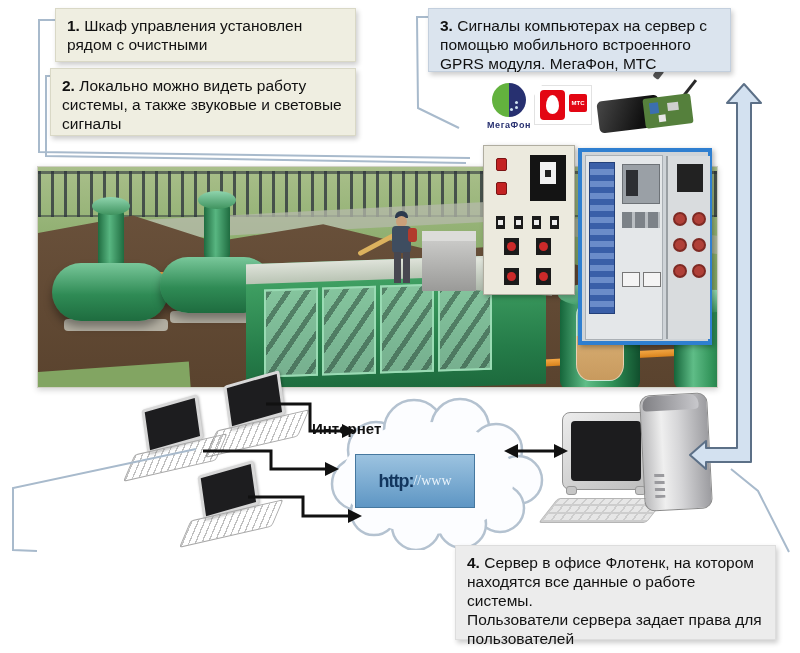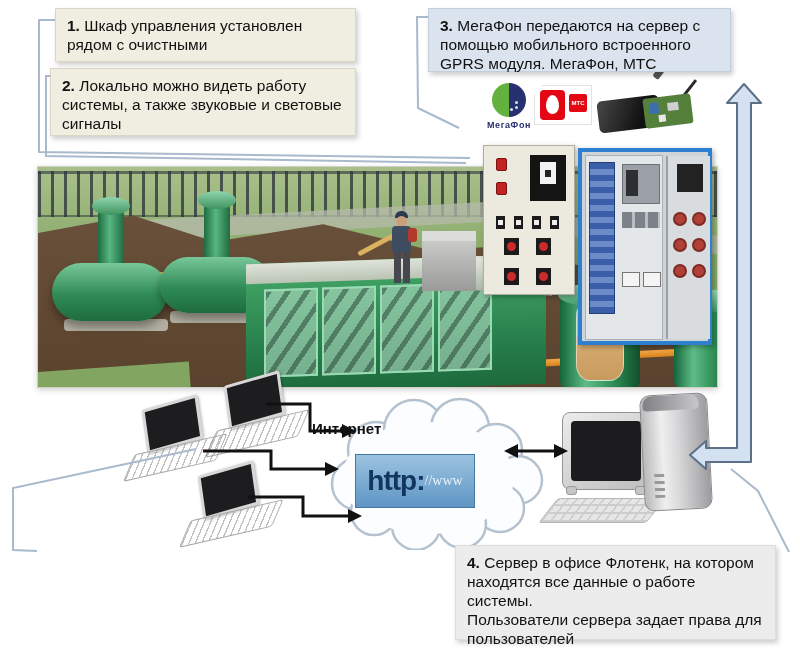--- a/index.html
+++ b/index.html
@@ -116,21 +116,21 @@
            border:3px solid #d8d8d8;border-radius:3px;transform:rotate(-6deg) skewX(-8deg);
            box-shadow:1px 1px 3px rgba(0,0,0,.3);}
   .lbase{position:absolute;left:0;bottom:6px;width:92px;height:25px;border:1px solid #a8a8a8;border-radius:3px;
          background:linear-gradient(180deg,#f0f0f0,#c9c9c9);transform:skewX(-35deg) rotate(-3deg);
          background-image:repeating-linear-gradient(90deg,rgba(140,140,140,.55) 0 1.5px,transparent 1.5px 7px);}
   .cloud{position:absolute;left:312px;top:388px;width:232px;height:162px;}
   .cloud-label{position:absolute;top:32px;left:0;width:100%;text-align:left;
                font-weight:bold;font-size:15px;color:#111;}
   .httpbox{position:absolute;left:43px;top:66px;width:120px;height:54px;border:1px solid #46789f;
            background:linear-gradient(180deg,#9cc3e0,#5e96c4);display:flex;align-items:center;justify-content:center;}
-  .http1{font-weight:bold;font-size:28px;color:#12365e;letter-spacing:-1px;}
+  .http1{font-weight:bold;font-size:18px;color:#12365e;letter-spacing:-1px;}
   .http2{font-size:14px;color:#e9f3fb;font-family:Liberation Serif, serif;}
   .monitor{position:absolute;left:562px;top:412px;width:88px;height:78px;border:1px solid #939393;border-radius:8px;
            background:linear-gradient(145deg,#ececec,#bdbdbd);}
   .monitor .scr{position:absolute;inset:8px;background:#1c1c1e;border-radius:4px;}
   .monitor .f1,.monitor .f2{position:absolute;bottom:-6px;width:11px;height:9px;background:#c6c6c6;
            border:1px solid #999;border-radius:3px;}
   .monitor .f1{left:3px;} .monitor .f2{right:3px;}
   .kbd{position:absolute;left:548px;top:498px;width:108px;height:25px;border:1px solid #b5b5b5;border-radius:3px;
        background:#e6e6e6;transform:skewX(-38deg);
        background-image:repeating-linear-gradient(90deg,#cdcdcd 0 2px,transparent 2px 9px),
@@ -336,20 +336,20 @@
     </g>
   </svg>
 
   <div class="note cream" id="b1">
     <b>1.</b> <span>Шкаф управления установлен рядом с очистными</span>
   </div>
   <div class="note cream" id="b2">
     <b>2.</b> <span>Локально можно видеть работу системы, а также звуковые и световые сигналы</span>
   </div>
   <div class="note blue" id="b3">
-    <b>3.</b> <span>МегаФон передаются на сервер с помощью мобильного встроенного GPRS модуля. МегаФон, МТС</span>
+    <b>3.</b> <span>Сигналы компьютерах на сервер с помощью мобильного встроенного GPRS модуля. МегаФон, МТС</span>
   </div>
   <div class="note gray" id="b4">
     <p><b>4.</b> <span>Сервер в офисе Флотенк, на котором находятся все данные о работе системы.</span></p>
     <p><span>Пользователи сервера задает права для пользователей</span></p>
   </div>
 
 </div>
 
 </body></html>

